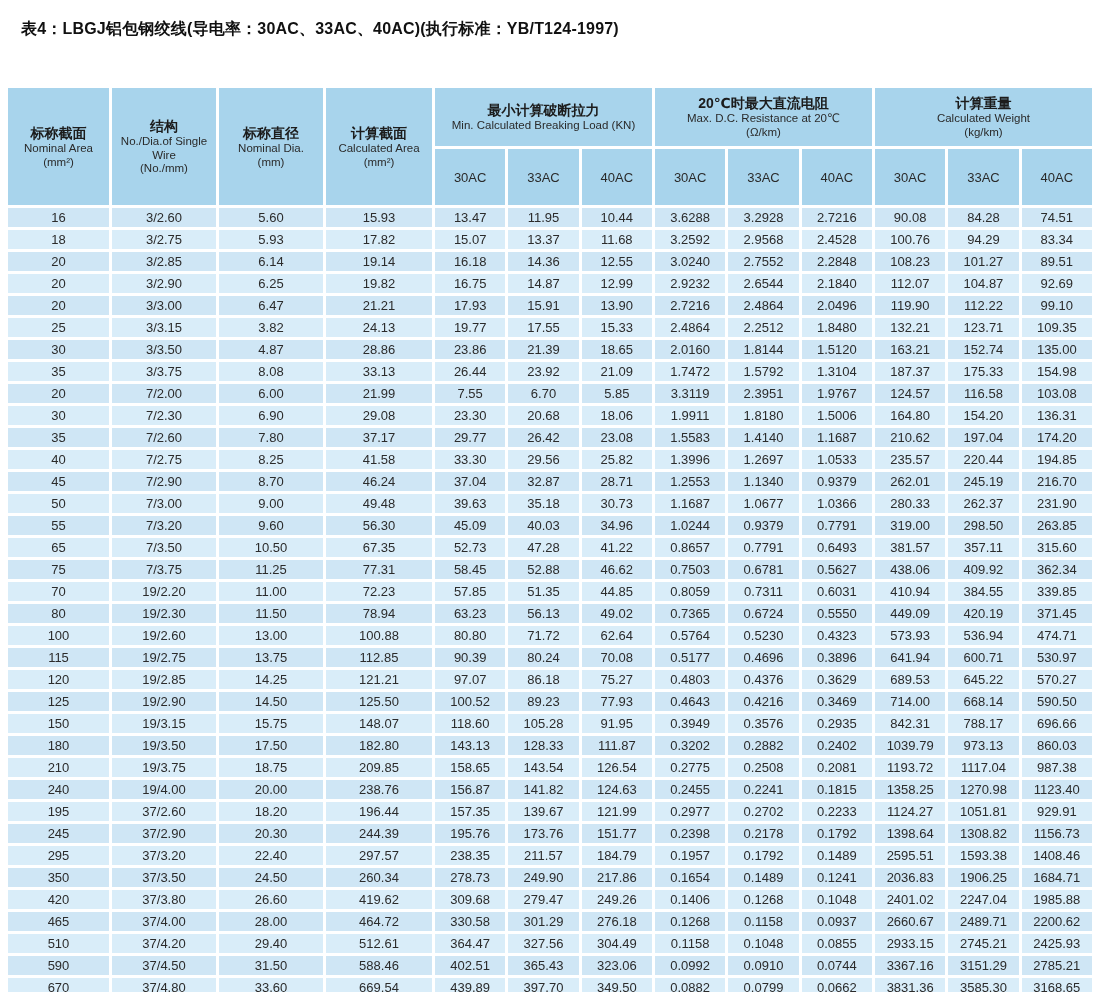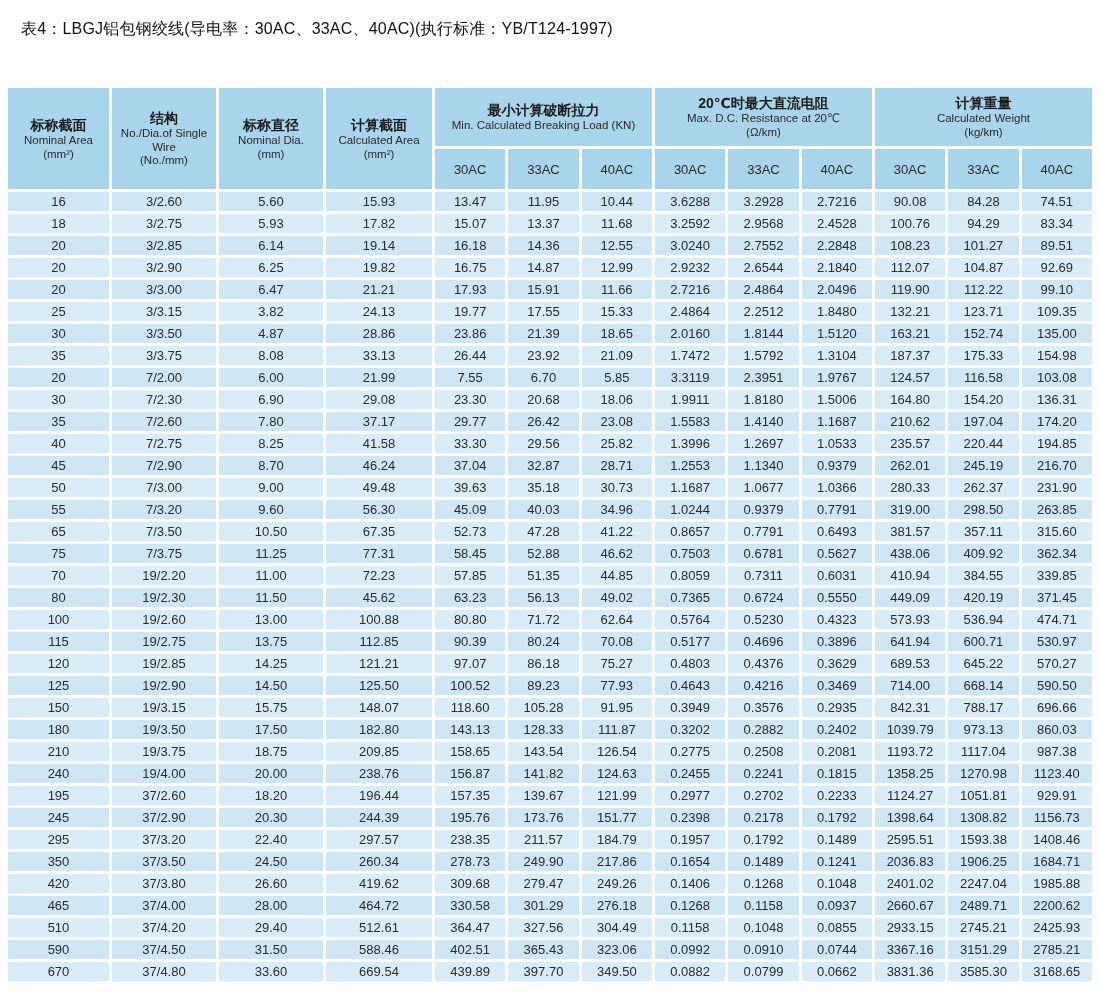--- a/index.html
+++ b/index.html
@@ -9,21 +9,21 @@
   }
   body {
     width: 1100px;
     height: 992px;
     overflow: hidden;
     font-family: "Liberation Sans", "DejaVu Sans", sans-serif;
   }
   .page-title {
     padding: 19px 0 0 21px;
     font-size: 16px;
-    font-weight: normal;
+    font-weight: bold;
     color: #111111;
     letter-spacing: 0.2px;
   }
   table.spec-table {
     margin: 45px 5px 0 5px;
     width: 1090px;
     table-layout: fixed;
     border-collapse: separate;
     border-spacing: 3px;
   }
@@ -34,21 +34,21 @@
   
   th {
     background: #a8d4ec;
     font-weight: normal;
     color: #222222;
     padding: 0 2px;
     vertical-align: middle;
     text-align: center;
   }
   tr.group-row th { height: 58px; }
-  tr.sub-row th   { height: 40px; font-size: 13px; color: #2a2a2a; }
+  tr.sub-row th   { height: 56px; font-size: 13px; color: #2a2a2a; }
   .zh {
     font-size: 14px;
     font-weight: bold;
     line-height: 1.3;
     color: #1c1c1c;
   }
   .en {
     font-size: 11.5px;
     line-height: 1.2;
     color: #2a2a2a;
@@ -197,21 +197,21 @@
         <td>104.87</td>
         <td>92.69</td>
       </tr>
       <tr>
         <td>20</td>
         <td>3/3.00</td>
         <td>6.47</td>
         <td>21.21</td>
         <td>17.93</td>
         <td>15.91</td>
-        <td>11.66</td>
+        <td>13.90</td>
         <td>2.7216</td>
         <td>2.4864</td>
         <td>2.0496</td>
         <td>119.90</td>
         <td>112.22</td>
         <td>99.10</td>
       </tr>
       <tr>
         <td>25</td>
         <td>3/3.15</td>
@@ -404,21 +404,21 @@
         <td>0.7311</td>
         <td>0.6031</td>
         <td>410.94</td>
         <td>384.55</td>
         <td>339.85</td>
       </tr>
       <tr>
         <td>80</td>
         <td>19/2.30</td>
         <td>11.50</td>
-        <td>45.62</td>
+        <td>78.94</td>
         <td>63.23</td>
         <td>56.13</td>
         <td>49.02</td>
         <td>0.7365</td>
         <td>0.6724</td>
         <td>0.5550</td>
         <td>449.09</td>
         <td>420.19</td>
         <td>371.45</td>
       </tr>

